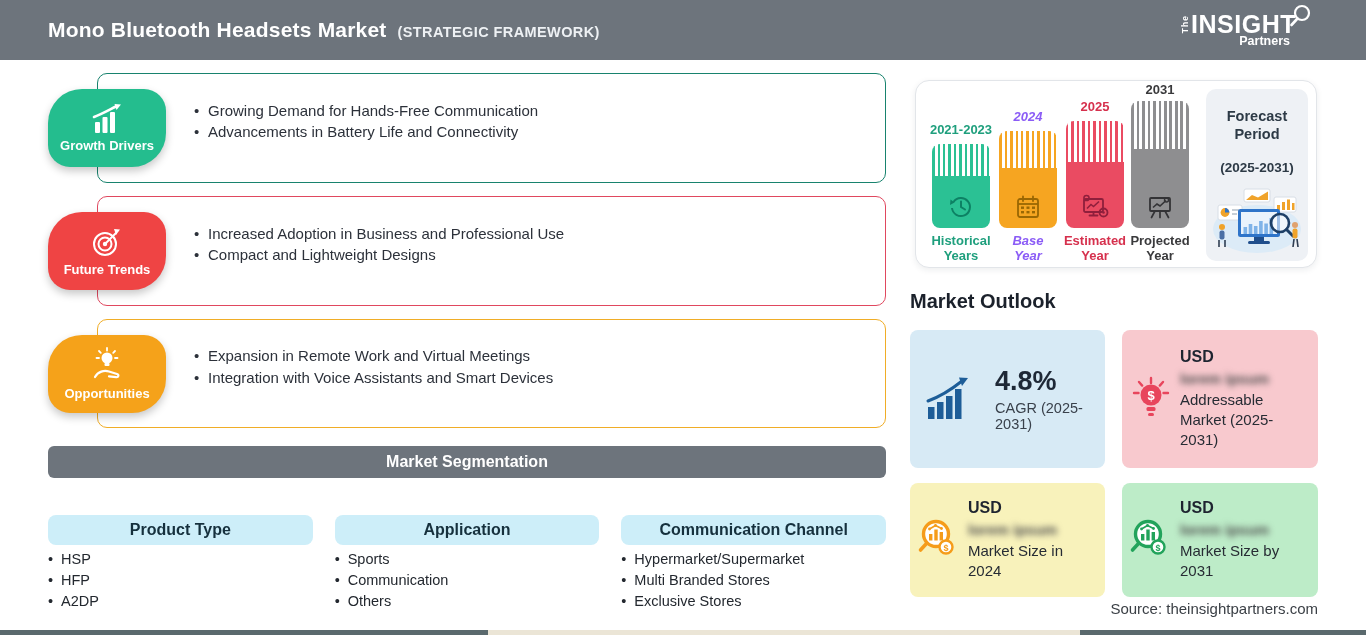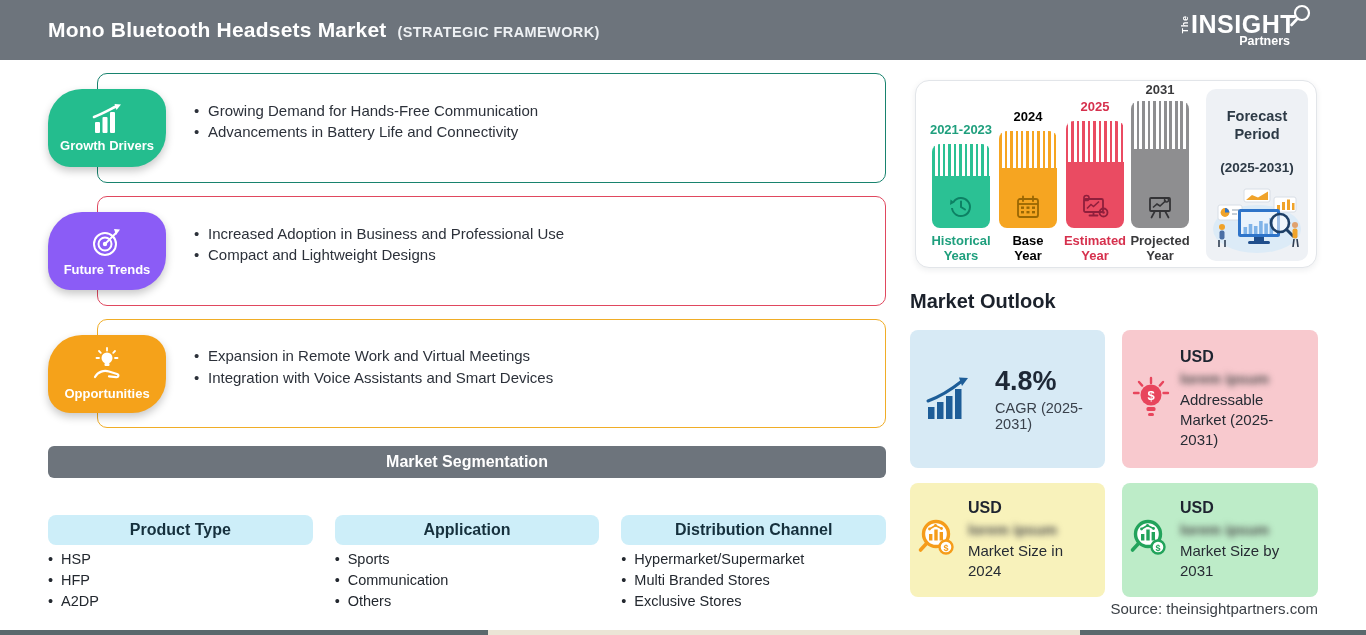--- a/index.html
+++ b/index.html
@@ -26,21 +26,21 @@
   .r2 { top:196px; height:110px; }
   .r3 { top:319px; height:109px; }
   .frame-box { position:absolute; left:49px; top:0; right:0; bottom:0; border-radius:10px; background:#fff; }
   .r1 .frame-box { border:1.5px solid #18836e; }
   .r2 .frame-box { border:1.5px solid #e0485f; }
   .r3 .frame-box { border:1.5px solid #f0ad27; }
   .pill { position:absolute; left:0; top:50%; transform:translateY(-50%); width:118px; height:78px;
           border-radius:34px 22px 34px 22px; display:flex; flex-direction:column; align-items:center;
           justify-content:center; gap:3px; color:#fff; box-shadow:0 4px 9px rgba(0,0,0,.22); z-index:2; }
   .r1 .pill { background:#24bd8e; }
-  .r2 .pill { background:#8b5cf6; }
+  .r2 .pill { background:#ef4444; }
   .r3 .pill { background:#f5a21a; }
   .pill-label { font-size:13px; font-weight:700; }
   .frame-bullets { position:absolute; left:144px; top:44%; transform:translateY(-50%); list-style:none; }
   .frame-bullets li { position:relative; padding-left:16px; font-size:15px; color:#2c313a; margin:6.5px 0; line-height:15px; }
   .frame-bullets li::before { content:"•"; position:absolute; left:2px; top:0; color:#2c313a; }
 
   
   .seg-bar { position:absolute; left:48px; top:446px; width:838px; height:32px; background:#6d747c;
              border-radius:6px; display:flex; align-items:center; justify-content:center;
              color:#fff; font-size:16px; font-weight:700; }
@@ -54,21 +54,21 @@
 
   
   .timeline { position:absolute; left:915px; top:80px; width:402px; height:188px; background:#fff;
               border:1px solid #e2e5e9; border-radius:14px; box-shadow:0 2px 6px rgba(25,35,45,.08); }
   .tbar { position:absolute; width:58px; }
   .stripes { position:absolute; left:0; right:0; top:0; border-radius:8px 8px 0 0; }
   .solid { position:absolute; left:0; right:0; bottom:0; border-radius:0 0 8px 8px; }
   .bar-icon { position:absolute; bottom:7px; left:50%; transform:translateX(-50%); }
   .tyear { position:absolute; width:90px; text-align:center; font-size:13px; font-weight:700; }
   .tlabel { position:absolute; top:152px; text-align:center; font-size:13px; font-weight:700; line-height:15px; }
-  .c-teal { color:#1f9f7d; } .c-orange { color:#000000; } .c-red { color:#d6304d; } .c-dark { color:#3a3a3c; }
+  .c-teal { color:#1f9f7d; } .c-orange { color:#8b5cf6;font-style:italic; } .c-red { color:#d6304d; } .c-dark { color:#3a3a3c; }
   .forecast { position:absolute; left:290px; top:8px; width:102px; height:172px; background:#eef1f5;
               border-radius:10px; text-align:center; padding-top:14px; color:#2d3a46; }
   .forecast-title { font-size:14.5px; font-weight:700; line-height:18px; width:78px; margin:4px auto; }
   .forecast-range { font-size:13.5px; font-weight:600; margin-top:17px; }
   .forecast-illu { position:absolute; bottom:6px; left:50%; transform:translateX(-50%); }
 
   
   .outlook-title { position:absolute; left:910px; top:290px; font-size:20px; font-weight:700; color:#1b212b; }
   .card { position:absolute; border-radius:8px; display:flex; align-items:center; }
   .card1 { left:910px; top:330px; width:195px; height:138px; background:#d7eaf5; padding:0 10px 0 15px; gap:24px; }
@@ -182,21 +182,21 @@
     </div>
     <div class="seg-col">
       <div class="seg-chip">Application</div>
       <ul class="seg-list">
         <li>Sports</li>
         <li>Communication</li>
         <li>Others</li>
       </ul>
     </div>
     <div class="seg-col">
-      <div class="seg-chip">Distribution Channel</div>
+      <div class="seg-chip">Communication Channel</div>
       <ul class="seg-list">
         <li>Hypermarket/Supermarket</li>
         <li>Multi Branded Stores</li>
         <li>Exclusive Stores</li>
       </ul>
     </div>
   </div>
 
   <div class="timeline">
     <div class="tyear c-teal" style="left:0px;   top:41px;">2021-2023</div>

